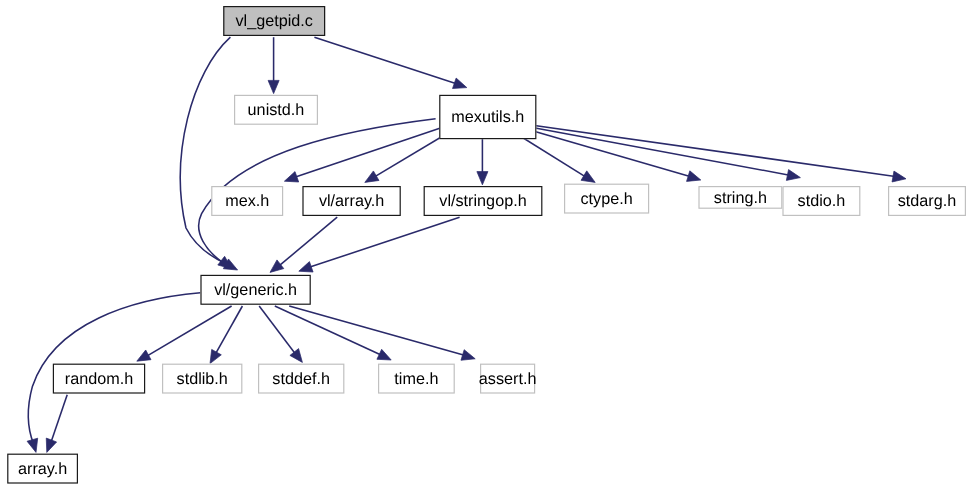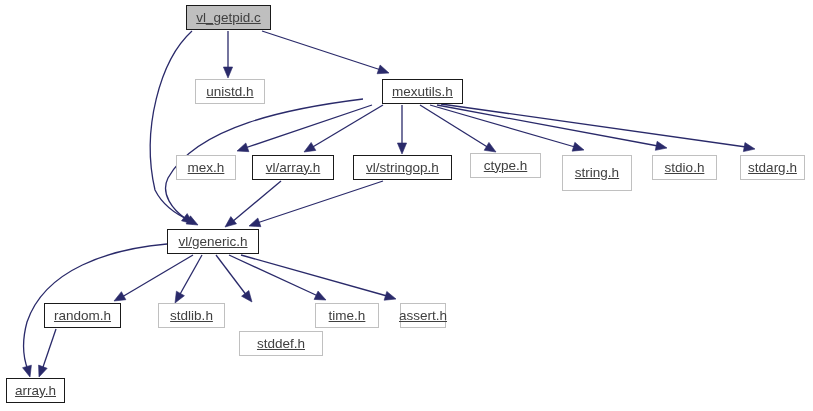--- a/index.html
+++ b/index.html
@@ -23,26 +23,25 @@
     height: 411px;
   }
   .node {
     position: absolute;
     box-sizing: border-box;
     display: flex;
     align-items: center;
     justify-content: center;
     font-size: 13.5px;
     line-height: 1;
-    color: #404040;
+    color: #000000;
     white-space: nowrap;
     background: #ffffff;
     border: 1px solid #c0c0c0;
     z-index: 5;
-    text-decoration: underline;
   }
   .node.strong {
     border: 1.4px solid #1a1a1a;
   }
   .node.current {
     border: 1.4px solid #1a1a1a;
     background: #bfbfbf;
   }
   .node span {
     pointer-events: none;
@@ -94,54 +93,54 @@
       <polygon points="30,377 22.558290247660572,367.684370340018 31.405187253211942,365.16000638583745" fill="#2a2a6a" stroke="#2a2a6a" stroke-width="0.6"></polygon>
       <polygon points="39,377 38.55191329487165,365.0853359969873 47.16704431953343,368.3132637266476" fill="#2a2a6a" stroke="#2a2a6a" stroke-width="0.6"></polygon>
     </svg>
   <div id="nodes-layer">
       <div class="node current" style="left: 186px; top: 5px; width: 85px; height: 25px;">
         <span>vl_getpid.c</span>
       </div>
       <div class="node" style="left: 195px; top: 79px; width: 70px; height: 25px;">
         <span>unistd.h</span>
       </div>
-      <div class="node strong" style="left: 382px; top: 79px; width: 81px; height: 25px;">
+      <div class="node strong" style="left: 366px; top: 79px; width: 81px; height: 37px;">
         <span>mexutils.h</span>
       </div>
       <div class="node" style="left: 176px; top: 155px; width: 60px; height: 25px;">
         <span>mex.h</span>
       </div>
       <div class="node strong" style="left: 252px; top: 155px; width: 82px; height: 25px;">
         <span>vl/array.h</span>
       </div>
       <div class="node strong" style="left: 353px; top: 155px; width: 99px; height: 25px;">
         <span>vl/stringop.h</span>
       </div>
       <div class="node" style="left: 470px; top: 153px; width: 71px; height: 25px;">
         <span>ctype.h</span>
       </div>
-      <div class="node" style="left: 562px; top: 155px; width: 70px; height: 36px; text-align: right;">
+      <div class="node" style="left: 582px; top: 155px; width: 70px; height: 19px; text-align: right;">
         <span>string.h</span>
       </div>
       <div class="node" style="left: 652px; top: 155px; width: 65px; height: 25px;">
         <span>stdio.h</span>
       </div>
       <div class="node" style="left: 740px; top: 155px; width: 65px; height: 25px; text-align: center;">
         <span>stdarg.h</span>
       </div>
       <div class="node strong" style="left: 167px; top: 229px; width: 92px; height: 25px;">
         <span>vl/generic.h</span>
       </div>
       <div class="node strong" style="left: 44px; top: 303px; width: 77px; height: 25px;">
         <span>random.h</span>
       </div>
-      <div class="node" style="left: 135px; top: 303px; width: 67px; height: 25px; margin-left: 23px;">
+      <div class="node" style="left: 135px; top: 303px; width: 67px; height: 25px;">
         <span>stdlib.h</span>
       </div>
-      <div class="node" style="left: 239px; top: 303px; width: 84px; height: 25px; margin-top: 28px;">
+      <div class="node" style="left: 215px; top: 303px; width: 72px; height: 25px;">
         <span>stddef.h</span>
       </div>
       <div class="node" style="left: 315px; top: 303px; width: 64px; height: 25px;">
         <span>time.h</span>
       </div>
       <div class="node" style="left: 400px; top: 303px; width: 46px; height: 25px;">
         <span>assert.h</span>
       </div>
       <div class="node strong" style="left: 6px; top: 378px; width: 59px; height: 25px;">
         <span>array.h</span>

